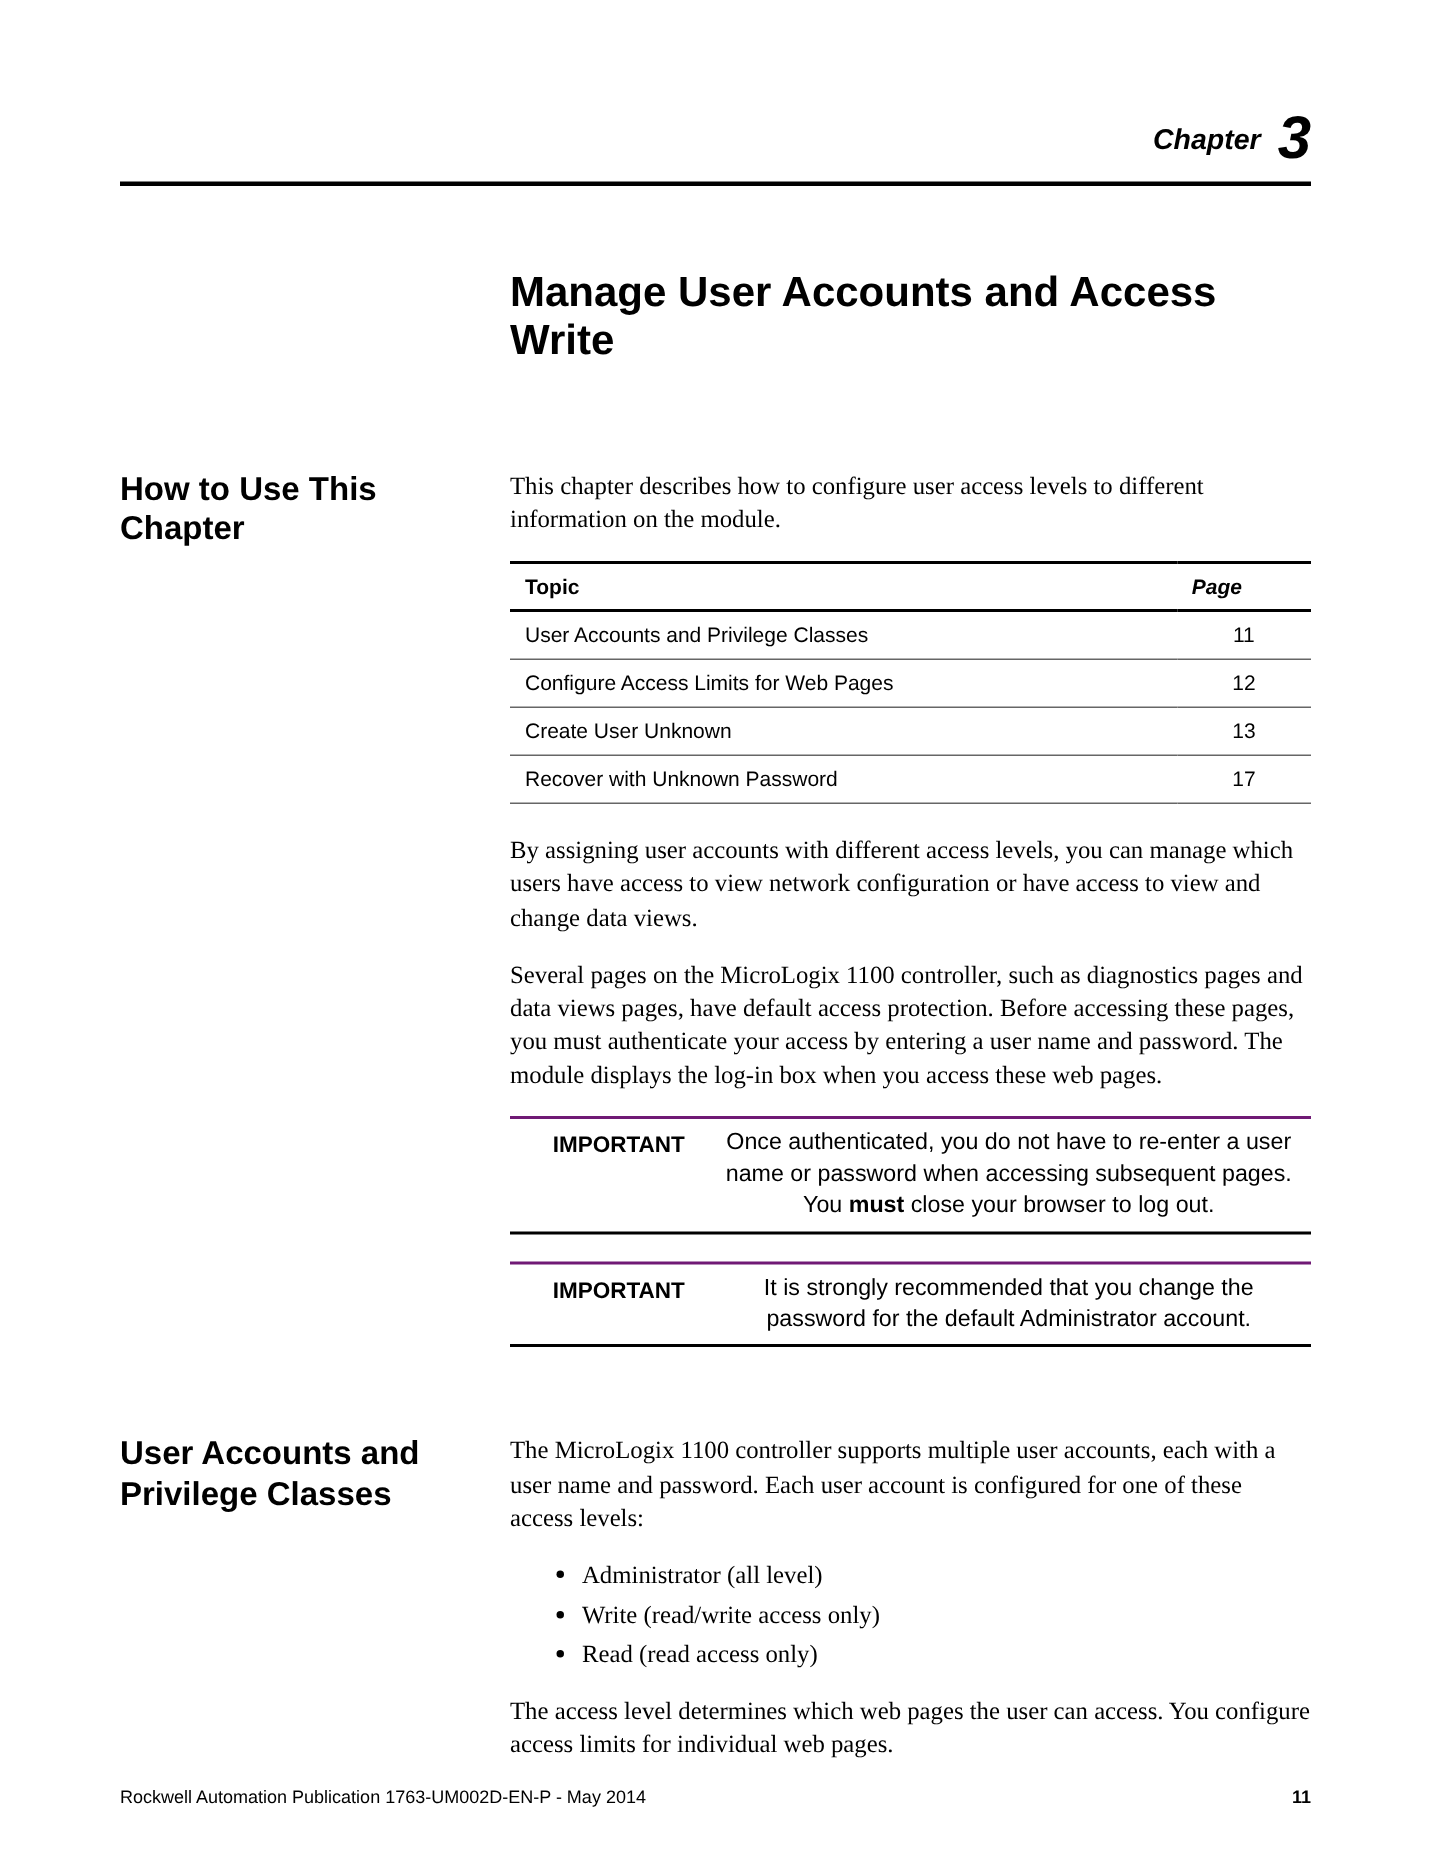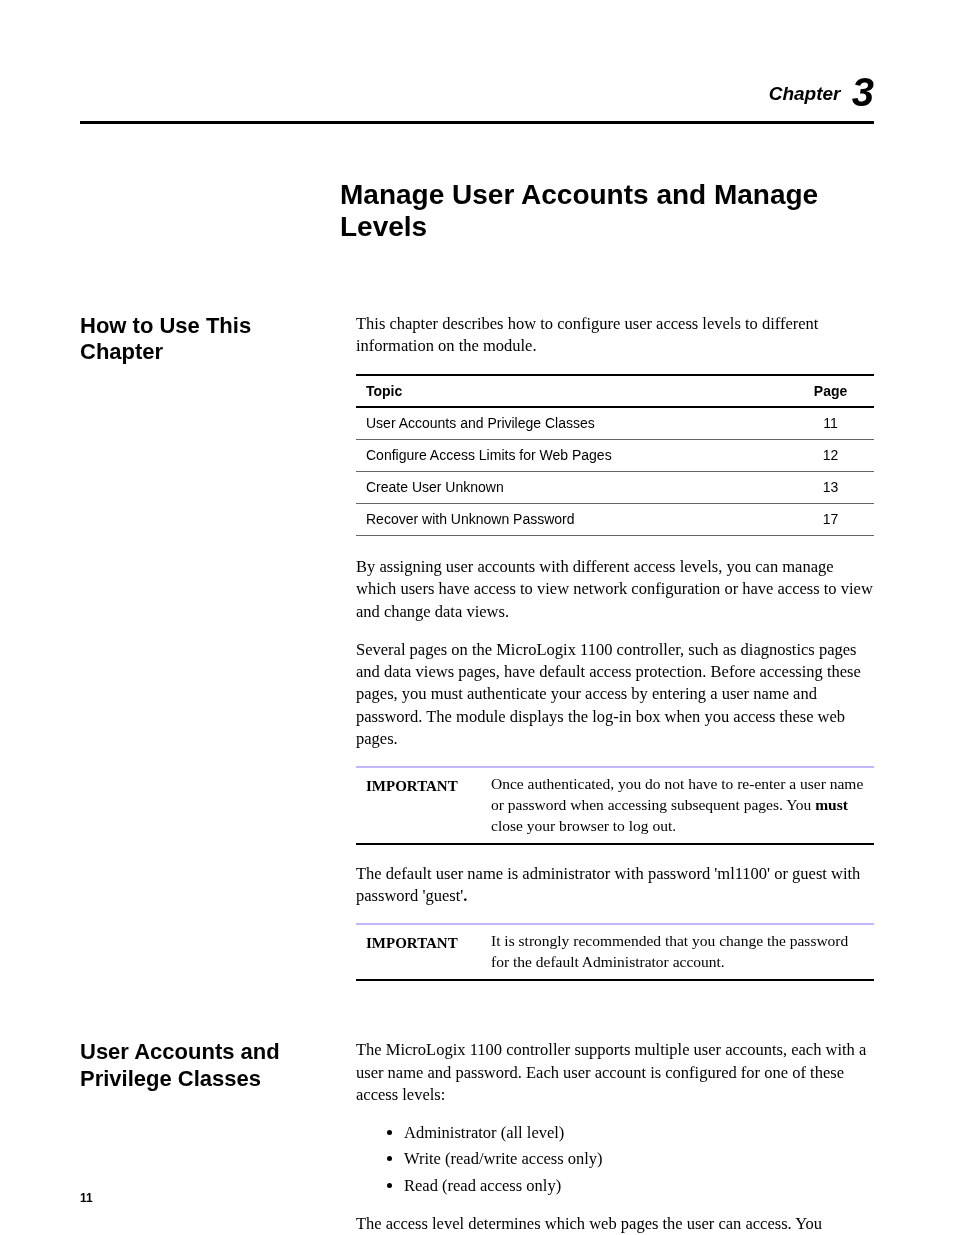--- a/index.html
+++ b/index.html
@@ -57,21 +57,20 @@
     font-weight: bold;
     font-size: 22px;
     line-height: 1.2;
     padding-right: 20px;
     box-sizing: border-box;
   }
   .body-col {
     flex: 1 1 auto;
     font-size: 16px;
     line-height: 1.35;
-    margin-left: 16px;
   }
   .body-col p {
     margin: 0 0 16px 0;
     font-family: Garamond, "Times New Roman", serif;
     font-size: 16.5px;
   }
   table.topic-table {
     width: 100%;
     border-collapse: collapse;
     font-family: Arial, Helvetica, sans-serif;
@@ -81,35 +80,37 @@
   table.topic-table th, table.topic-table td {
     text-align: left;
     padding: 6px 10px;
   }
   table.topic-table thead th {
     font-weight: bold;
     border-top: 2px solid #000;
     border-bottom: 2px solid #000;
   }
   table.topic-table thead th:last-child {
-    text-align: center;
+    text-align: left;
+    font-style: italic;
   }
   table.topic-table tbody td {
     border-bottom: 1px solid #666;
   }
   table.topic-table tbody td:last-child {
     text-align: center;
   }
   .important-box {
-    border-top: 2px solid #c4b5fd;
+    border-top: 2px solid #701a75;
     border-bottom: 2px solid #000;
     display: flex;
     padding: 6px 4px;
     margin: 4px 0 18px 0;
-    font-family: Liberation Serif, serif;
+    font-family: Liberation Sans, sans-serif;
+    text-align: center;
   }
   .important-box .label {
     flex: 0 0 125px;
     font-weight: bold;
     font-size: 15px;
     padding-top: 2px;
     padding-left: 6px;
   }
   .important-box .msg {
     flex: 1 1 auto;
@@ -139,21 +140,21 @@
 <body>
 
 <div class="page">
 
   <div class="chapter-head">
     <span>Chapter</span>
     <span class="num">3</span>
   </div>
   <hr class="rule-heavy">
 
-  <div class="chapter-title">Manage User Accounts and Manage Levels</div>
+  <div class="chapter-title">Manage User Accounts and Access Write</div>
 
   <div class="section">
     <div class="side-heading">How to Use This Chapter</div>
     <div class="body-col">
       <p>This chapter describes how to configure user access levels to different information on the module.</p>
 
       <table class="topic-table">
         <thead>
           <tr>
             <th>Topic</th>
@@ -183,23 +184,20 @@
       <p>By assigning user accounts with different access levels, you can manage which users have access to view network configuration or have access to view and change data views.</p>
       <p>Several pages on the MicroLogix 1100 controller, such as diagnostics pages and data views pages, have default access protection. Before accessing these pages, you must authenticate your access by entering a user name and password. The module displays the log-in box when you access these web pages.</p>
 
       <div class="important-box">
         <div class="label">IMPORTANT</div>
         <div class="msg">
           <span>Once authenticated, you do not have to re-enter a user name or password when accessing subsequent pages. You </span><b>must</b><span> close your browser to log out.</span>
         </div>
       </div>
 
-      <p>
-        <span>The default user name is administrator with password 'ml1100' or guest with password 'guest'</span><b>.</b>
-      </p>
 
       <div class="important-box">
         <div class="label">IMPORTANT</div>
         <div class="msg">It is strongly recommended that you change the password for the default Administrator account.</div>
       </div>
     </div>
   </div>
 
   <div class="section">
     <div class="side-heading">User Accounts and Privilege Classes</div>
@@ -208,16 +206,17 @@
       <ul class="bullets">
         <li>Administrator (all level)</li>
         <li>Write (read/write access only)</li>
         <li>Read (read access only)</li>
       </ul>
       <p>The access level determines which web pages the user can access. You configure access limits for individual web pages.</p>
     </div>
   </div>
 
   <div class="footer">
+    <span>Rockwell Automation Publication 1763-UM002D-EN-P - May 2014</span>
     <span class="pnum">11</span>
   </div>
 
 </div>
 
 </body></html>

